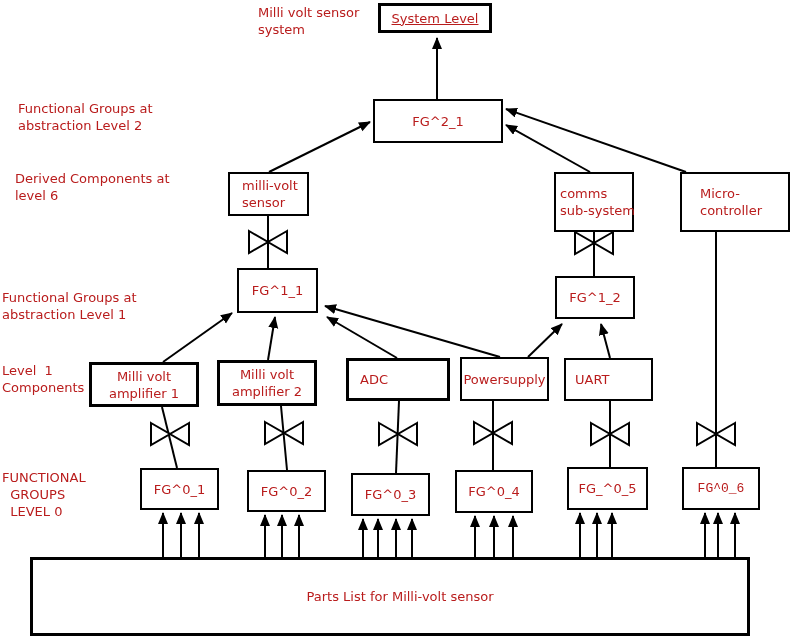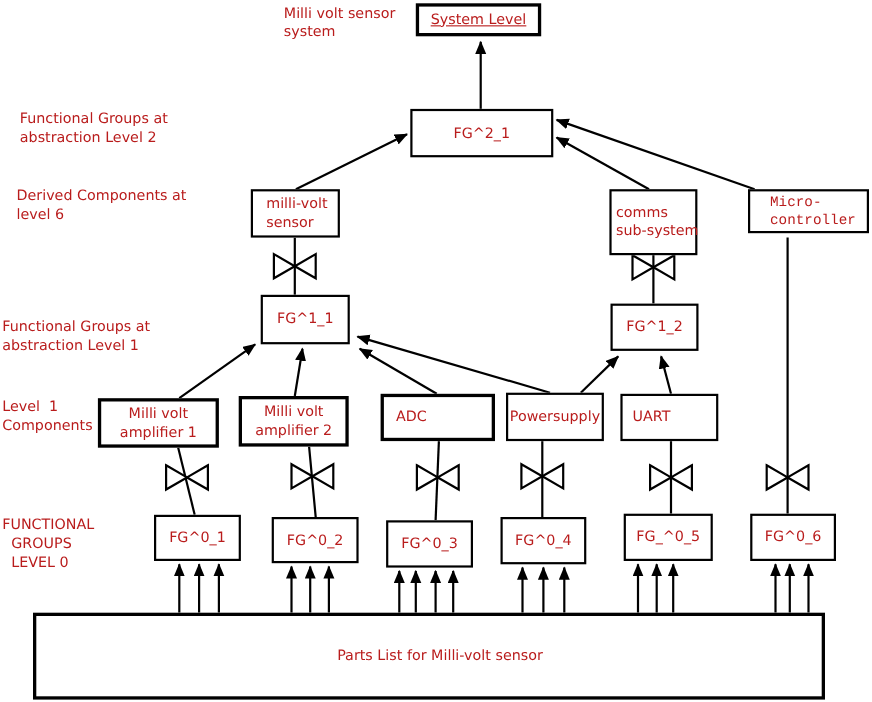--- a/index.html
+++ b/index.html
@@ -112,36 +112,36 @@
   LEVEL 0</div>
 
   <div class="box thick" style="left:378px;top:3px;width:114px;height:30px;text-decoration:underline;">System Level</div>
 
   <div class="box" style="left:373px;top:99px;width:130px;height:44px;">FG^2_1</div>
 
   <div class="box left" style="left:228px;top:172px;width:81px;height:44px;padding-left:12px;">milli-volt
 sensor</div>
   <div class="box left" style="left:554px;top:172px;width:80px;height:60px;padding-left:4px;">comms
 sub-system</div>
-  <div class="box left" style="left:680px;top:172px;width:110px;height:40px;padding-left:18px;font-family:Liberation Mono, monospace;">Micro-
+  <div class="box left" style="left:680px;top:172px;width:110px;height:60px;padding-left:18px;">Micro-
 controller</div>
 
   <div class="box" style="left:237px;top:268px;width:81px;height:45px;">FG^1_1</div>
   <div class="box" style="left:555px;top:276px;width:80px;height:43px;">FG^1_2</div>
 
   <div class="box thick" style="left:89px;top:362px;width:110px;height:45px;">Milli volt
 amplifier 1</div>
   <div class="box thick" style="left:217px;top:360px;width:100px;height:46px;">Milli volt
 amplifier 2</div>
   <div class="box thick left" style="left:346px;top:358px;width:104px;height:43px;padding-left:11px;">ADC</div>
   <div class="box" style="left:460px;top:357px;width:89px;height:44px;">Powersupply</div>
   <div class="box left" style="left:564px;top:358px;width:89px;height:43px;padding-left:9px;">UART</div>
 
   <div class="box" style="left:140px;top:468px;width:79px;height:42px;">FG^0_1</div>
   <div class="box" style="left:247px;top:470px;width:79px;height:42px;">FG^0_2</div>
   <div class="box" style="left:351px;top:473px;width:79px;height:43px;">FG^0_3</div>
   <div class="box" style="left:455px;top:470px;width:78px;height:43px;">FG^0_4</div>
   <div class="box" style="left:567px;top:467px;width:81px;height:43px;">FG_^0_5</div>
-  <div class="box" style="left:682px;top:467px;width:78px;height:43px;">FG^0_6</div>
+  <div class="box" style="left:682px;top:467px;width:78px;height:43px;font-family:Liberation Mono, monospace;">FG^0_6</div>
 
   <div class="box thick" style="left:30px;top:557px;width:720px;height:79px;padding-left:20px;">Parts List for Milli-volt sensor</div>
 
 </div>
 
 </body></html>

